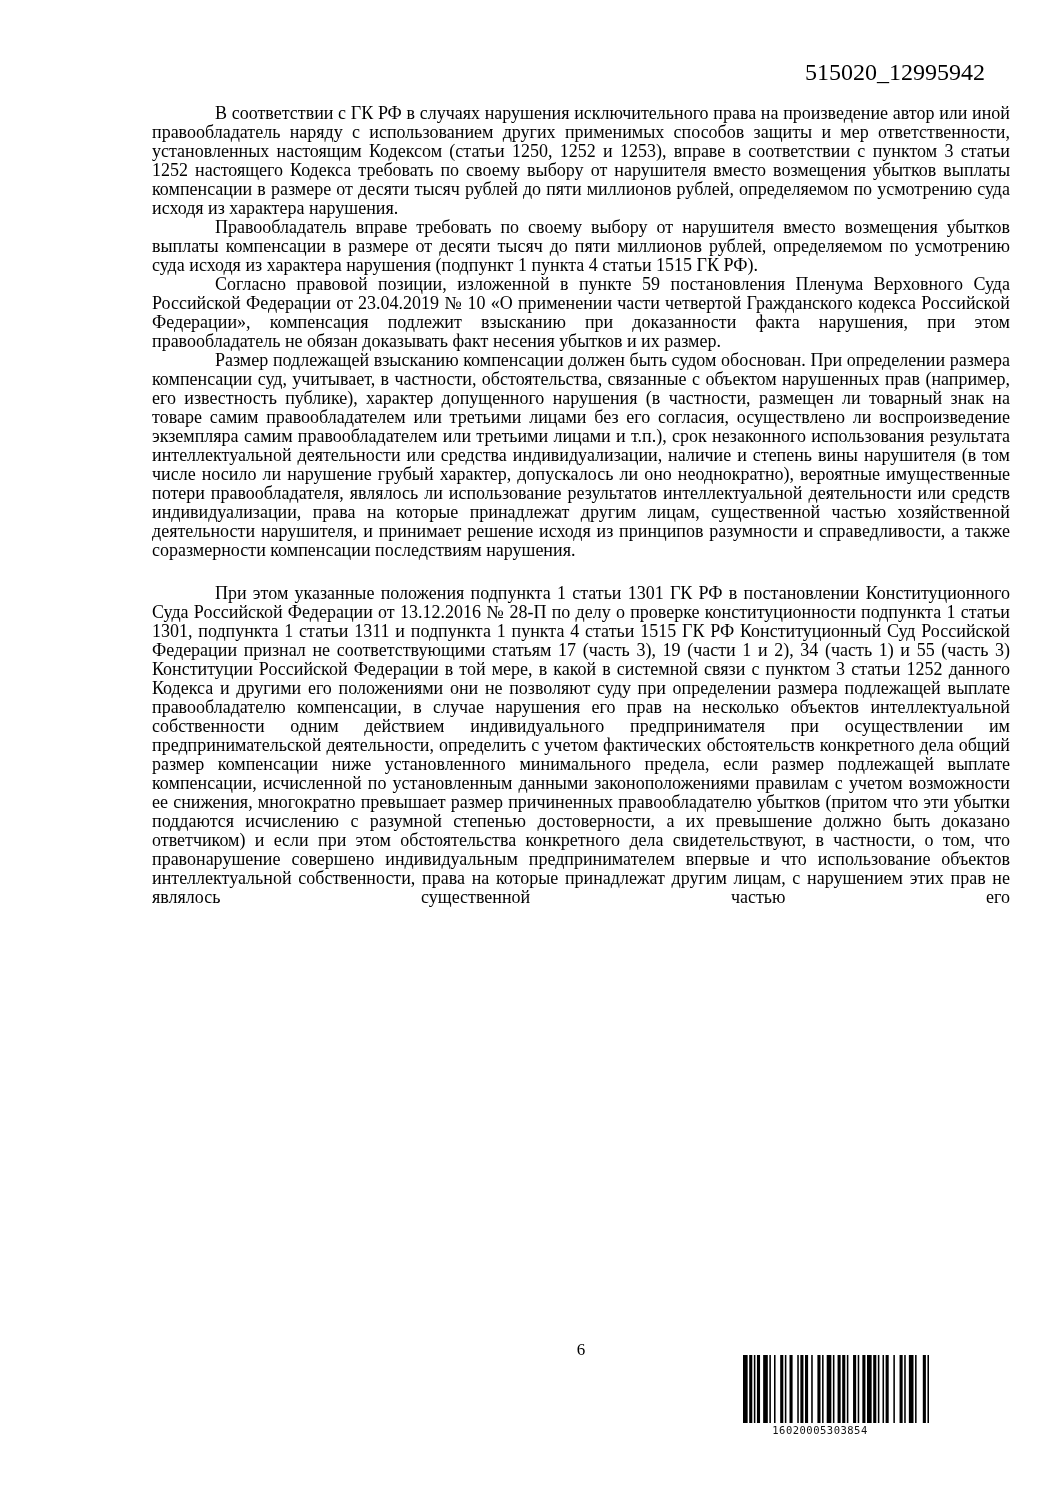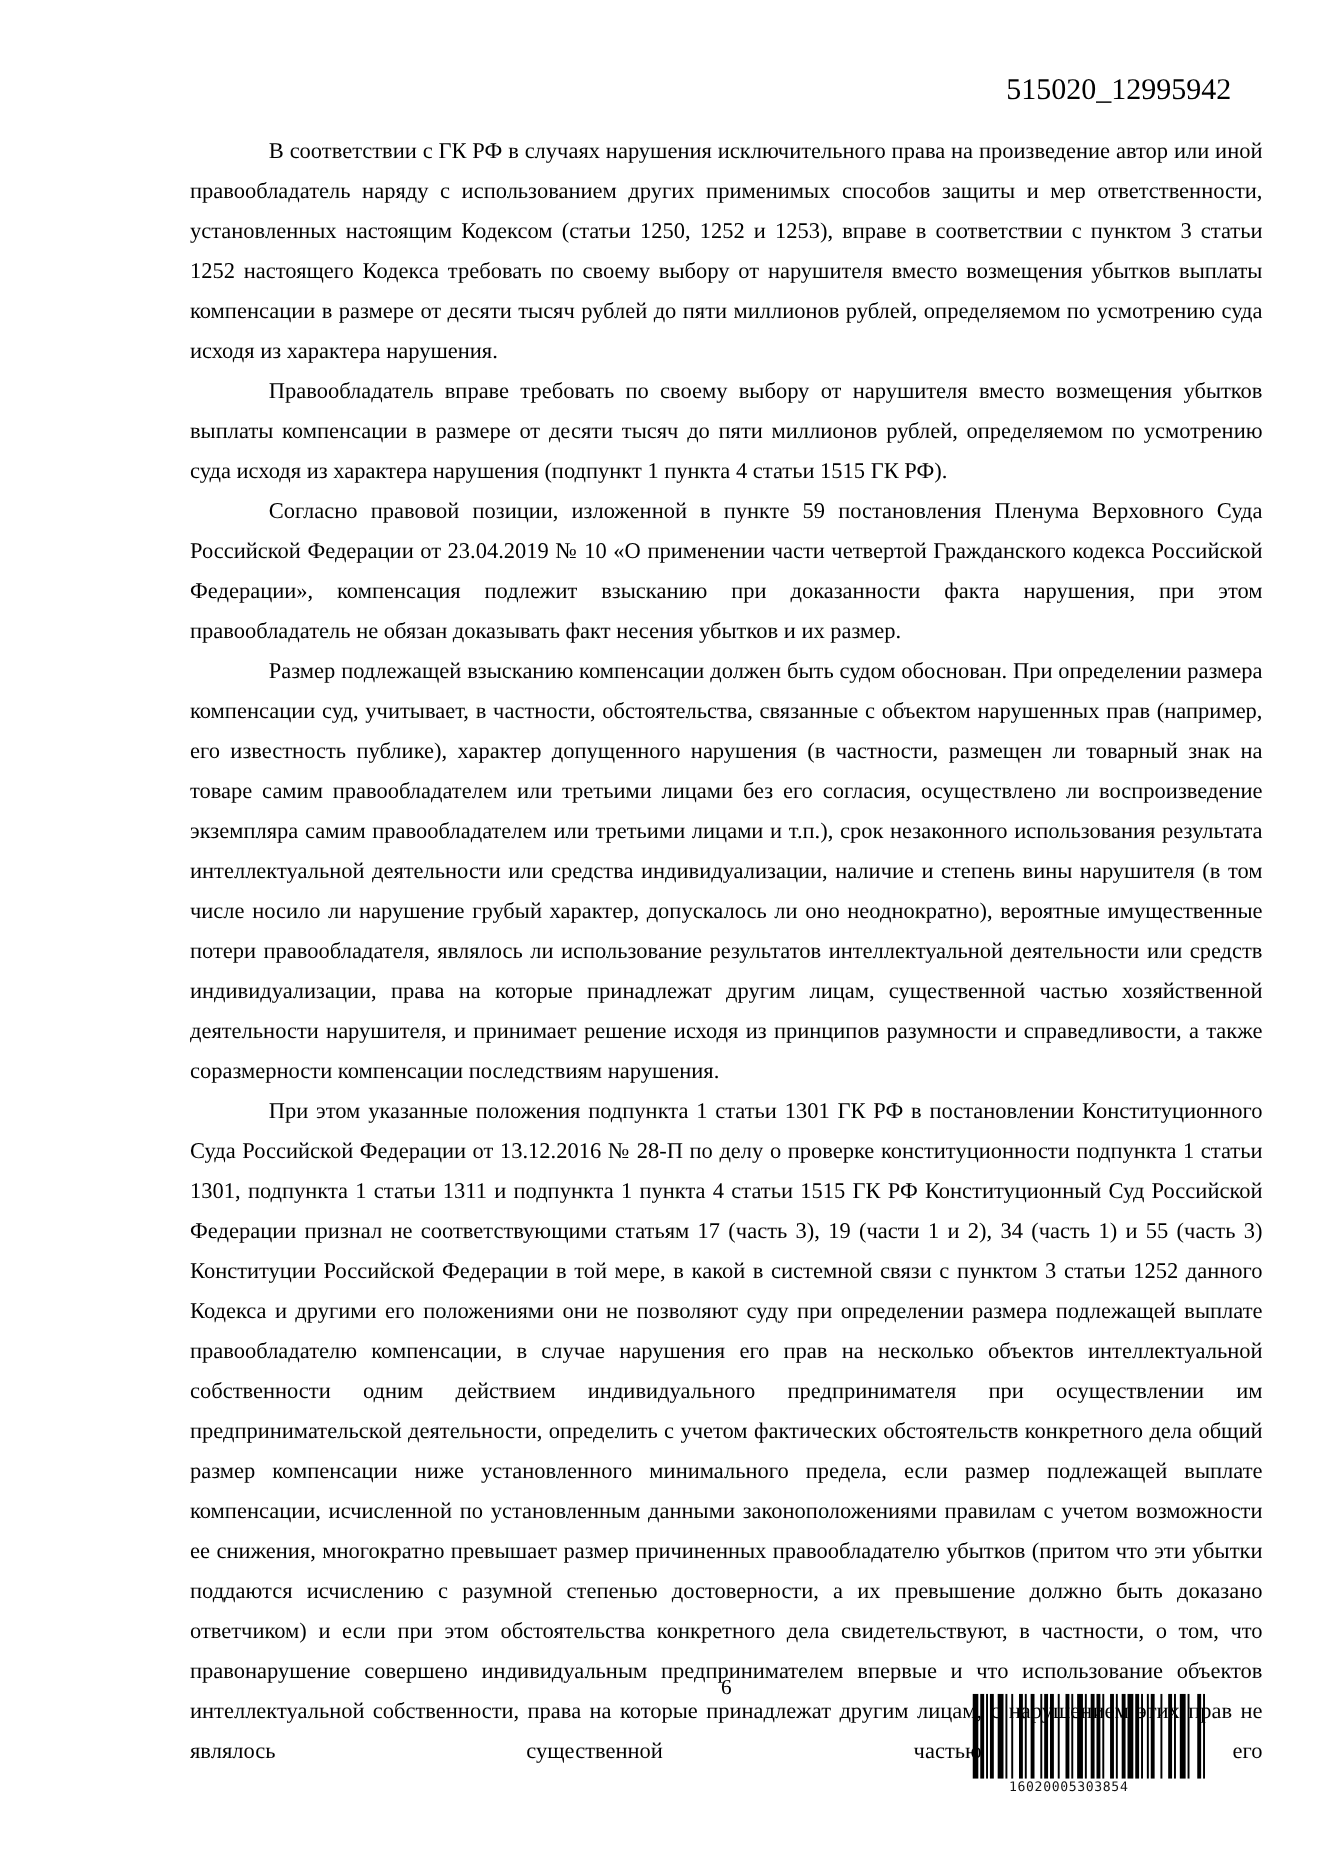--- a/index.html
+++ b/index.html
@@ -22,44 +22,45 @@
     font-size: 24px;
     line-height: 22px;
     white-space: nowrap;
   }
   .text-block {
     position: absolute;
     left: 152px;
     top: 104px;
     width: 858px;
     font-size: 18px;
-    line-height: 32px;
+    line-height: 19px;
     text-align: justify;
   }
   .text-block p {
     margin: 0;
     padding: 0;
     text-indent: 63px;
   }
   
   .text-block p.cutoff {
     text-align-last: justify;
+    margin-top: 24px;
   }
   .page-number {
     position: absolute;
     top: 1340px;
     left: 152px;
     width: 858px;
     text-align: center;
     font-size: 17px;
     line-height: 20px;
   }
   .barcode-wrap {
     position: absolute;
-    left: 778px;
+    left: 743px;
     top: 1355px;
     width: 154px;
   }
   .barcode-svg {
     display: block;
     width: 186px;
     height: 68px;
   }
   .barcode-svg rect {
     fill: #000000;

